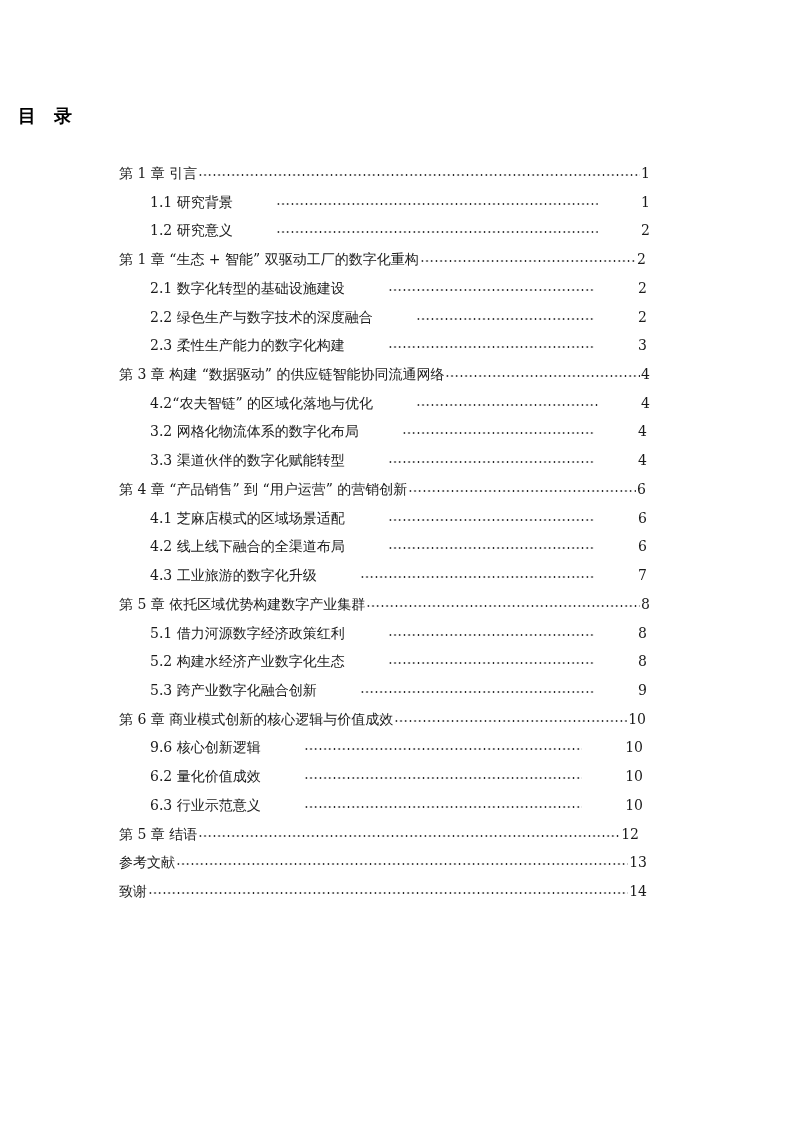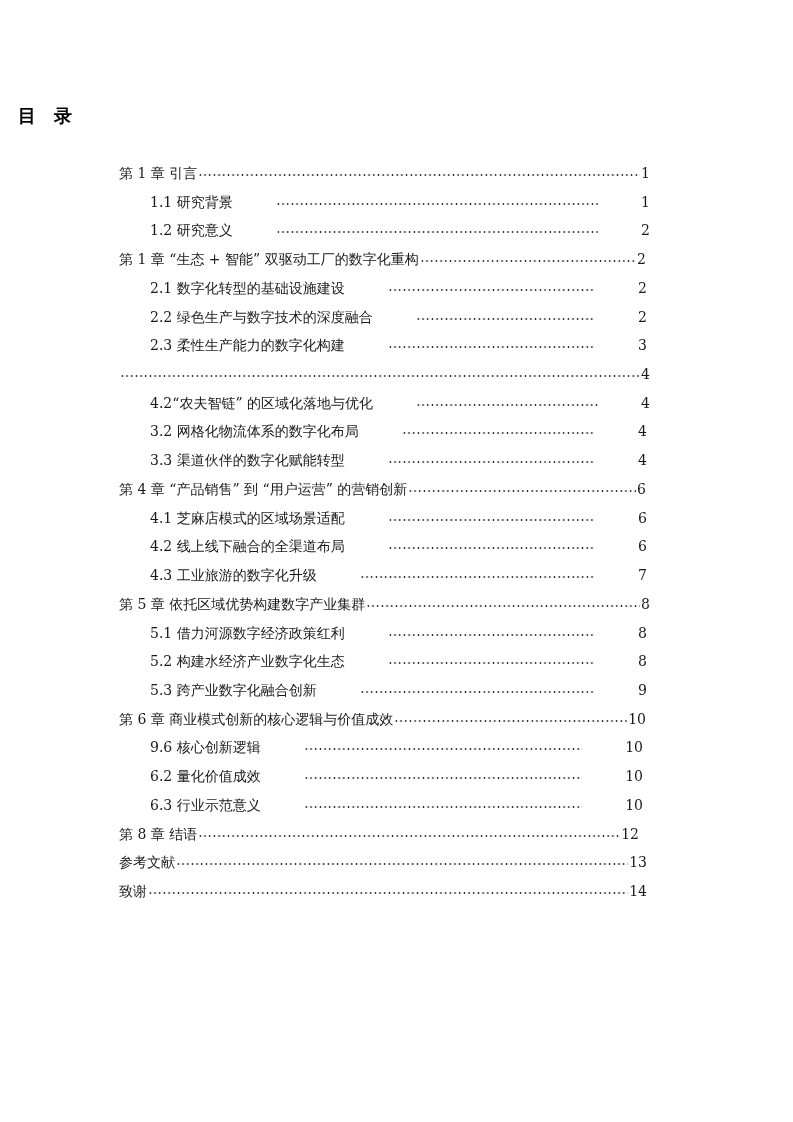--- a/index.html
+++ b/index.html
@@ -56,20 +56,21 @@
       <span class="label">2.2 绿色生产与数字技术的深度融合</span>
       <span class="leader"></span>
       <span class="page-num">2</span>
     </div>
     <div class="entry level-2" style="width:497px">
       <span class="label">2.3 柔性生产能力的数字化构建</span>
       <span class="leader"></span>
       <span class="page-num">3</span>
     </div>
     <div class="entry level-1" style="width:531px">
+      <span class="label">第 3 章   构建 “数据驱动” 的供应链智能协同流通网络</span>
       <span class="leader"></span>
       <span class="page-num">4</span>
     </div>
     <div class="entry level-2" style="width:500px">
       <span class="label">4.2“农夫智链” 的区域化落地与优化</span>
       <span class="leader"></span>
       <span class="page-num">4</span>
     </div>
     <div class="entry level-2" style="width:497px">
       <span class="label">3.2 网格化物流体系的数字化布局</span>
@@ -135,21 +136,21 @@
       <span class="label">6.2 量化价值成效</span>
       <span class="leader"></span>
       <span class="page-num">10</span>
     </div>
     <div class="entry level-2" style="width:493px">
       <span class="label">6.3 行业示范意义</span>
       <span class="leader"></span>
       <span class="page-num">10</span>
     </div>
     <div class="entry level-1" style="width:520px">
-      <span class="label">第 8 章  结语</span>
+      <span class="label">第 5 章  结语</span>
       <span class="leader"></span>
       <span class="page-num">12</span>
     </div>
     <div class="entry level-1" style="width:528px">
       <span class="label">参考文献</span>
       <span class="leader"></span>
       <span class="page-num">13</span>
     </div>
     <div class="entry level-1" style="width:528px">
       <span class="label">致谢</span>

